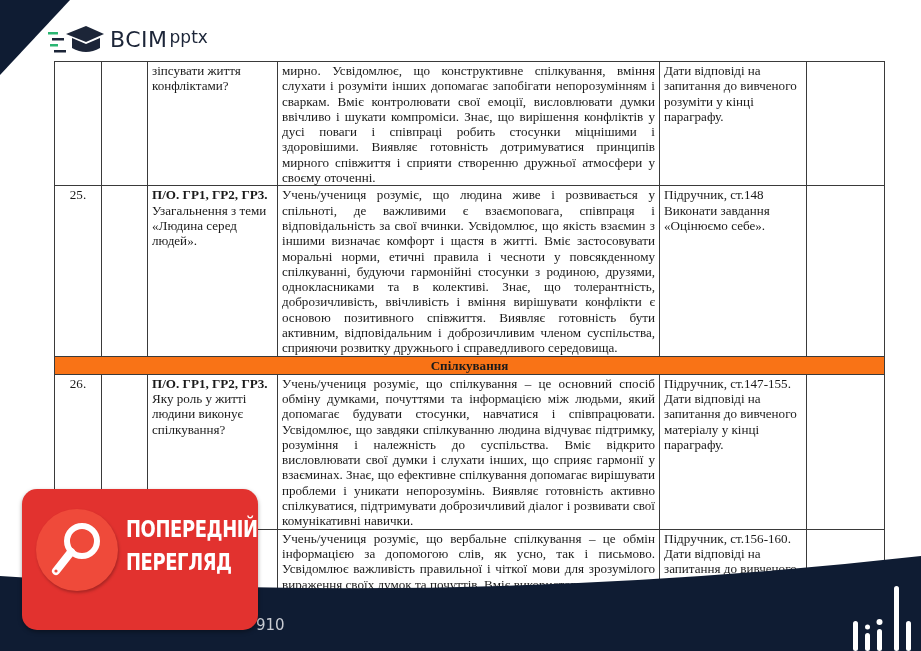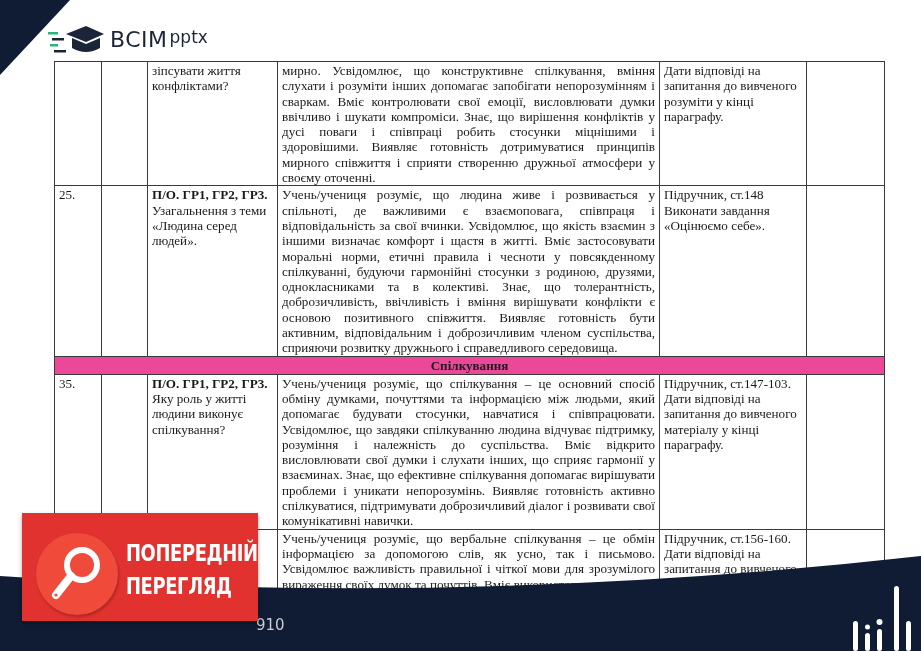--- a/index.html
+++ b/index.html
@@ -24,39 +24,39 @@
   .logo-sub { font-family: "DejaVu Sans", sans-serif; font-size: 17px; color: #1c2538; margin-left: 2px; }
 
   table.doc {
     position: absolute; left: 54px; top: 61px;
     border-collapse: collapse; table-layout: fixed;
     font-size: 13.1px; line-height: 15.3px;
   }
   table.doc td {
     border: 1px solid #3a3a3a; vertical-align: top; padding: 1px 4px 0 4px;
   }
-  td.num { }
+  td.num { text-align: center; }
   td.content { text-align: justify; }
   .section-row td {
-    background: #ec4899; text-align: center; font-weight: bold; height: 16px;
+    background: #f97316; text-align: center; font-weight: bold; height: 16px;
   }
   b { font-weight: bold; }
 
   .wave {
     position: absolute; left: 0; bottom: 0; width: 921px; height: 95px;
   }
   .page-num {
     position: absolute; left: 256px; top: 616px; color: #c9ccd3;
     font-family: "DejaVu Sans", sans-serif; font-size: 15px;
   }
   .bars { position: absolute; right: 0; bottom: 0; width: 80px; height: 90px; }
 
   .preview {
-    position: absolute; left: 22px; top: 513px; width: 236px; height: 108px;
-    background: #e2322f; border-radius: 0; box-shadow: 0 2px 4px rgba(0,0,0,0.35);
+    position: absolute; left: 22px; top: 489px; width: 236px; height: 141px;
+    background: #e2322f; border-radius: 15px; box-shadow: 0 2px 4px rgba(0,0,0,0.35);
   }
   .preview-circle {
     position: absolute; left: 14px; top: 20px; width: 82px; height: 82px;
     border-radius: 50%; background: #ef4a3a; box-shadow: 1px 2px 3px rgba(0,0,0,0.25);
   }
   .preview-text {
     position: absolute; left: 104px; top: 24px; color: #ffffff;
     font-family: "DejaVu Sans", sans-serif; font-weight: bold;
     font-size: 23px; line-height: 33px; letter-spacing: -0.5px;
     transform: scaleX(0.78); transform-origin: left top;
@@ -107,25 +107,25 @@
       <td></td>
       <td><b>П/О. ГР1, ГР2, ГР3.</b><span> Узагальнення з теми «Людина серед людей».</span></td>
       <td class="content">Учень/учениця розуміє, що людина живе і розвивається у спільноті, де важливими є взаємоповага, співпраця і відповідальність за свої вчинки. Усвідомлює, що якість взаємин з іншими визначає комфорт і щастя в житті. Вміє застосовувати моральні норми, етичні правила і чесноти у повсякденному спілкуванні, будуючи гармонійні стосунки з родиною, друзями, однокласниками та в колективі. Знає, що толерантність, доброзичливість, ввічливість і вміння вирішувати конфлікти є основою позитивного співжиття. Виявляє готовність бути активним, відповідальним і доброзичливим членом суспільства, сприяючи розвитку дружнього і справедливого середовища.</td>
       <td>Підручник, ст.148 Виконати завдання «Оцінюємо себе».</td>
       <td></td>
     </tr>
     <tr class="section-row">
       <td colspan="6">Спілкування</td>
     </tr>
     <tr style="height:153px">
-      <td class="num">35.</td>
+      <td class="num">26.</td>
       <td></td>
       <td><b>П/О. ГР1, ГР2, ГР3.</b><span> Яку роль у житті людини виконує спілкування?</span></td>
       <td class="content">Учень/учениця розуміє, що спілкування – це основний спосіб обміну думками, почуттями та інформацією між людьми, який допомагає будувати стосунки, навчатися і співпрацювати. Усвідомлює, що завдяки спілкуванню людина відчуває підтримку, розуміння і належність до суспільства. Вміє відкрито висловлювати свої думки і слухати інших, що сприяє гармонії у взаєминах. Знає, що ефективне спілкування допомагає вирішувати проблеми і уникати непорозумінь. Виявляє готовність активно спілкуватися, підтримувати доброзичливий діалог і розвивати свої комунікативні навички.</td>
-      <td>Підручник, ст.147-103. Дати відповіді на запитання до вивченого матеріалу у кінці параграфу.</td>
+      <td>Підручник, ст.147-155. Дати відповіді на запитання до вивченого матеріалу у кінці параграфу.</td>
       <td></td>
     </tr>
     <tr style="height:62px">
       <td class="num">27.</td>
       <td></td>
       <td><b>П/О. ГР1, ГР2,</b><span></span></td>
       <td class="content">Учень/учениця розуміє, що вербальне спілкування – це обмін інформацією за допомогою слів, як усно, так і письмово. Усвідомлює важливість правильної і чіткої мови для зрозумілого вираження своїх думок та почуттів. Вміє використовувати різні</td>
       <td>Підручник, ст.156-160. Дати відповіді на запитання до вивченого</td>
       <td></td>
     </tr>

